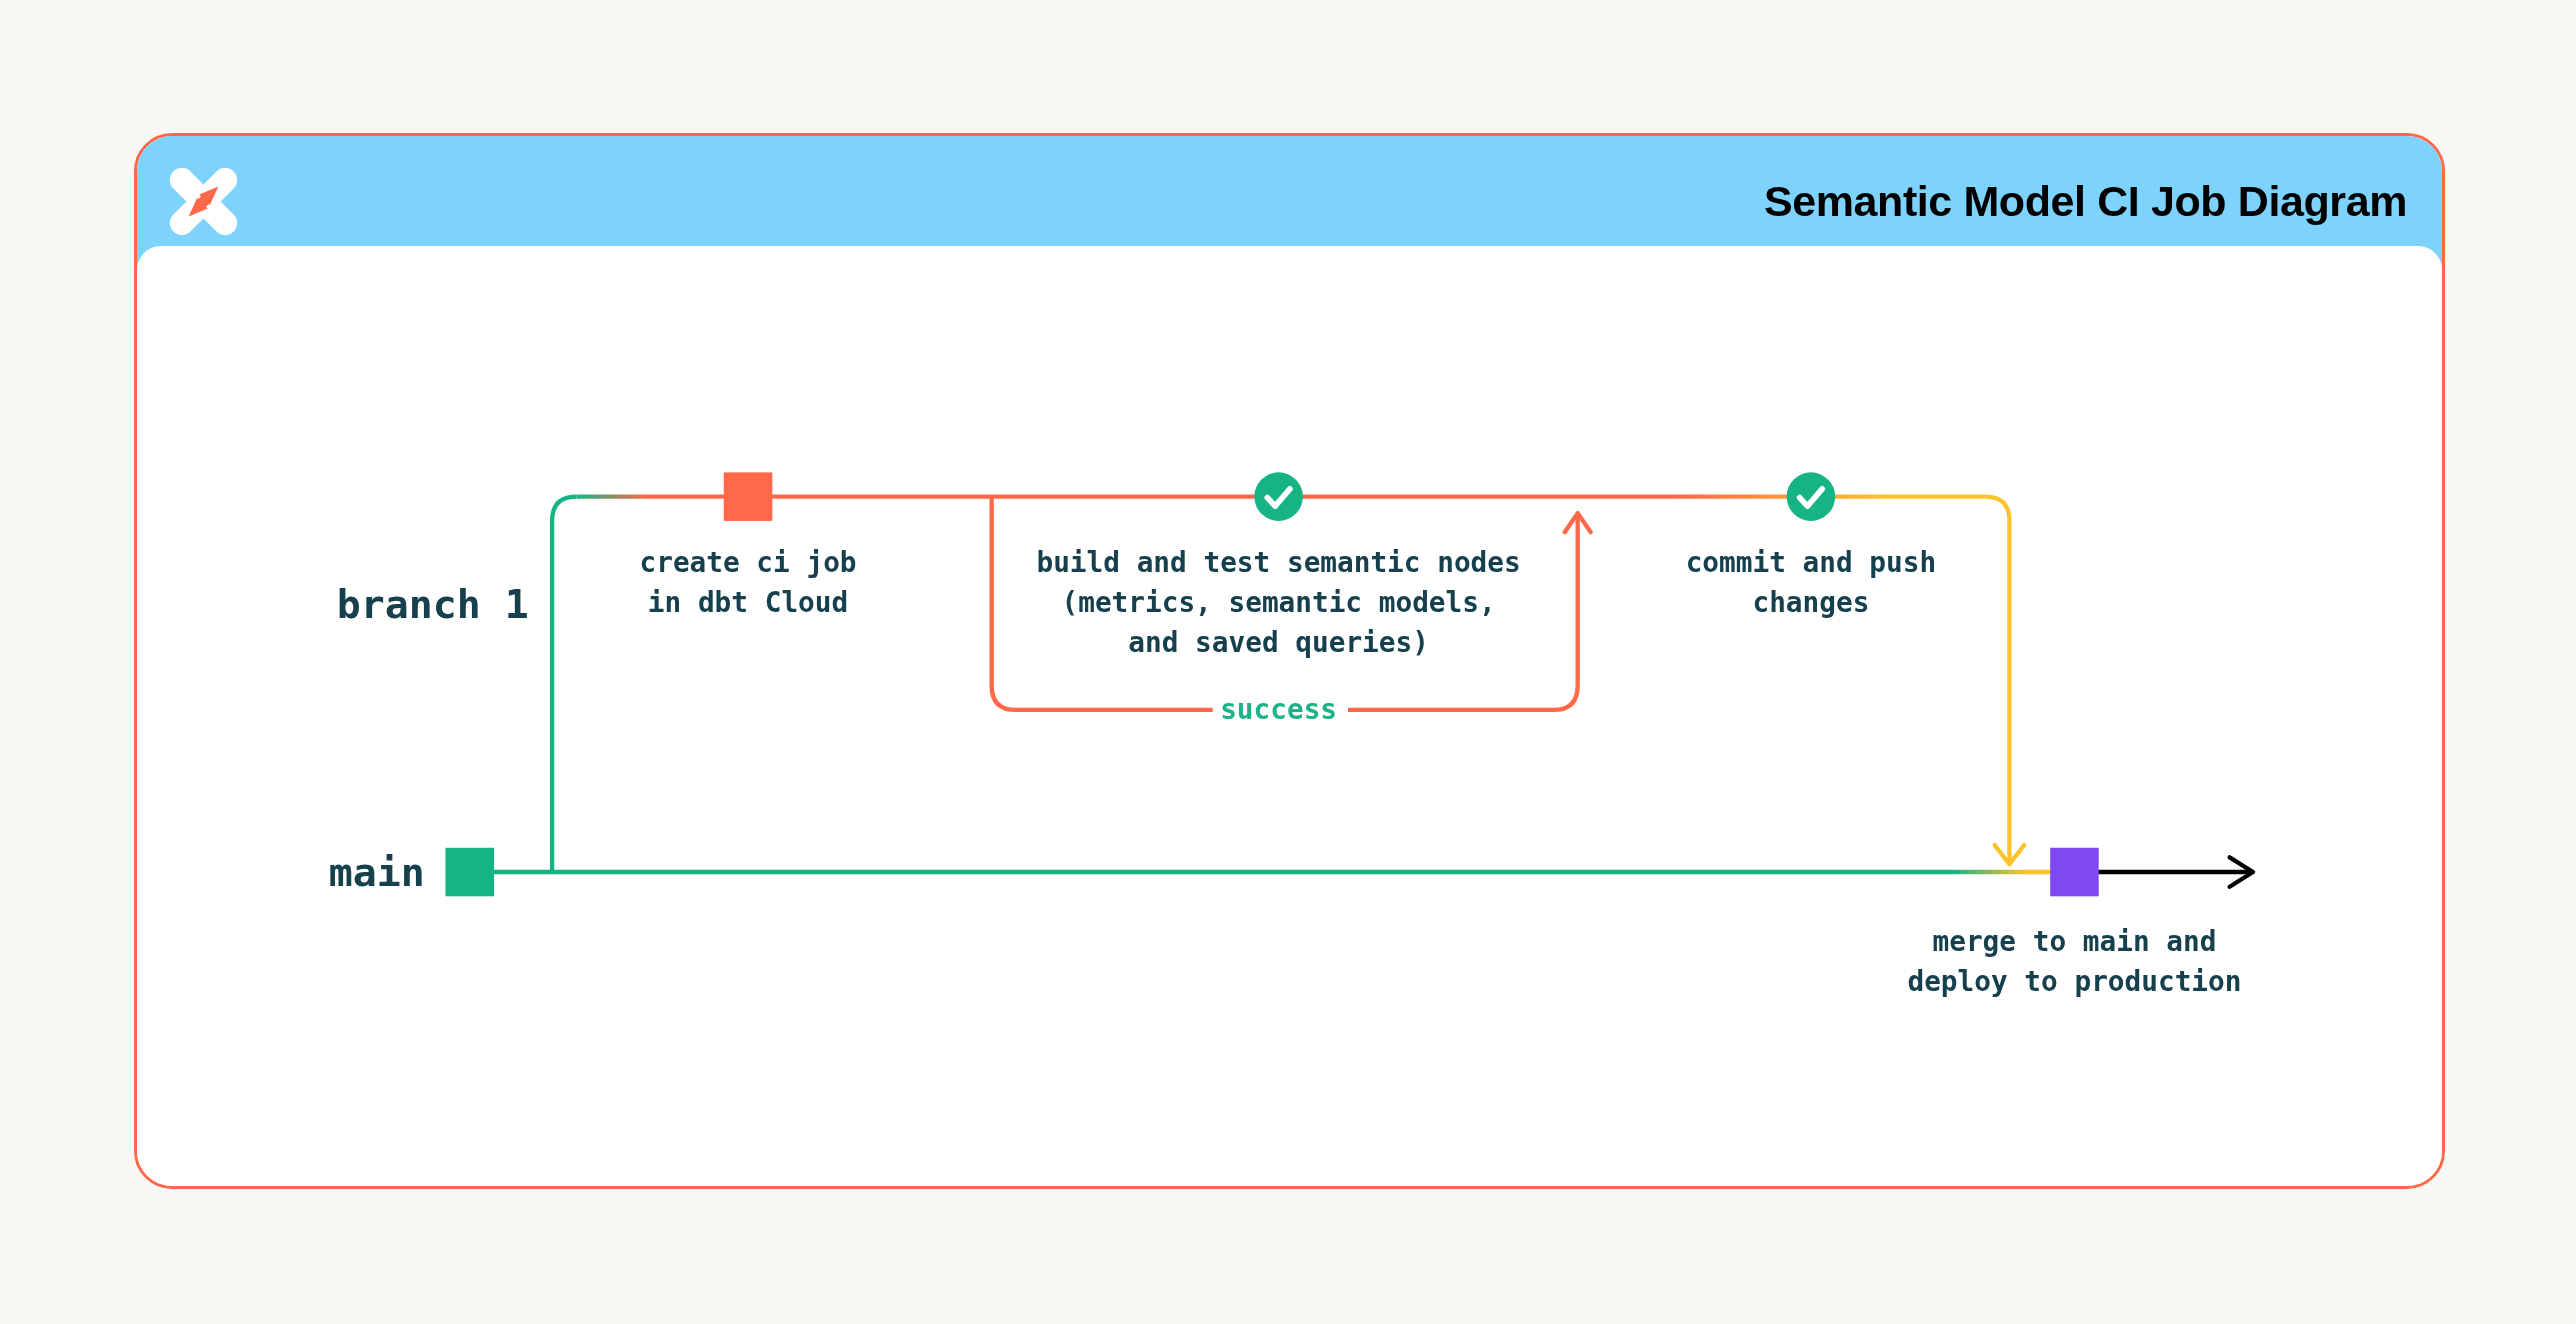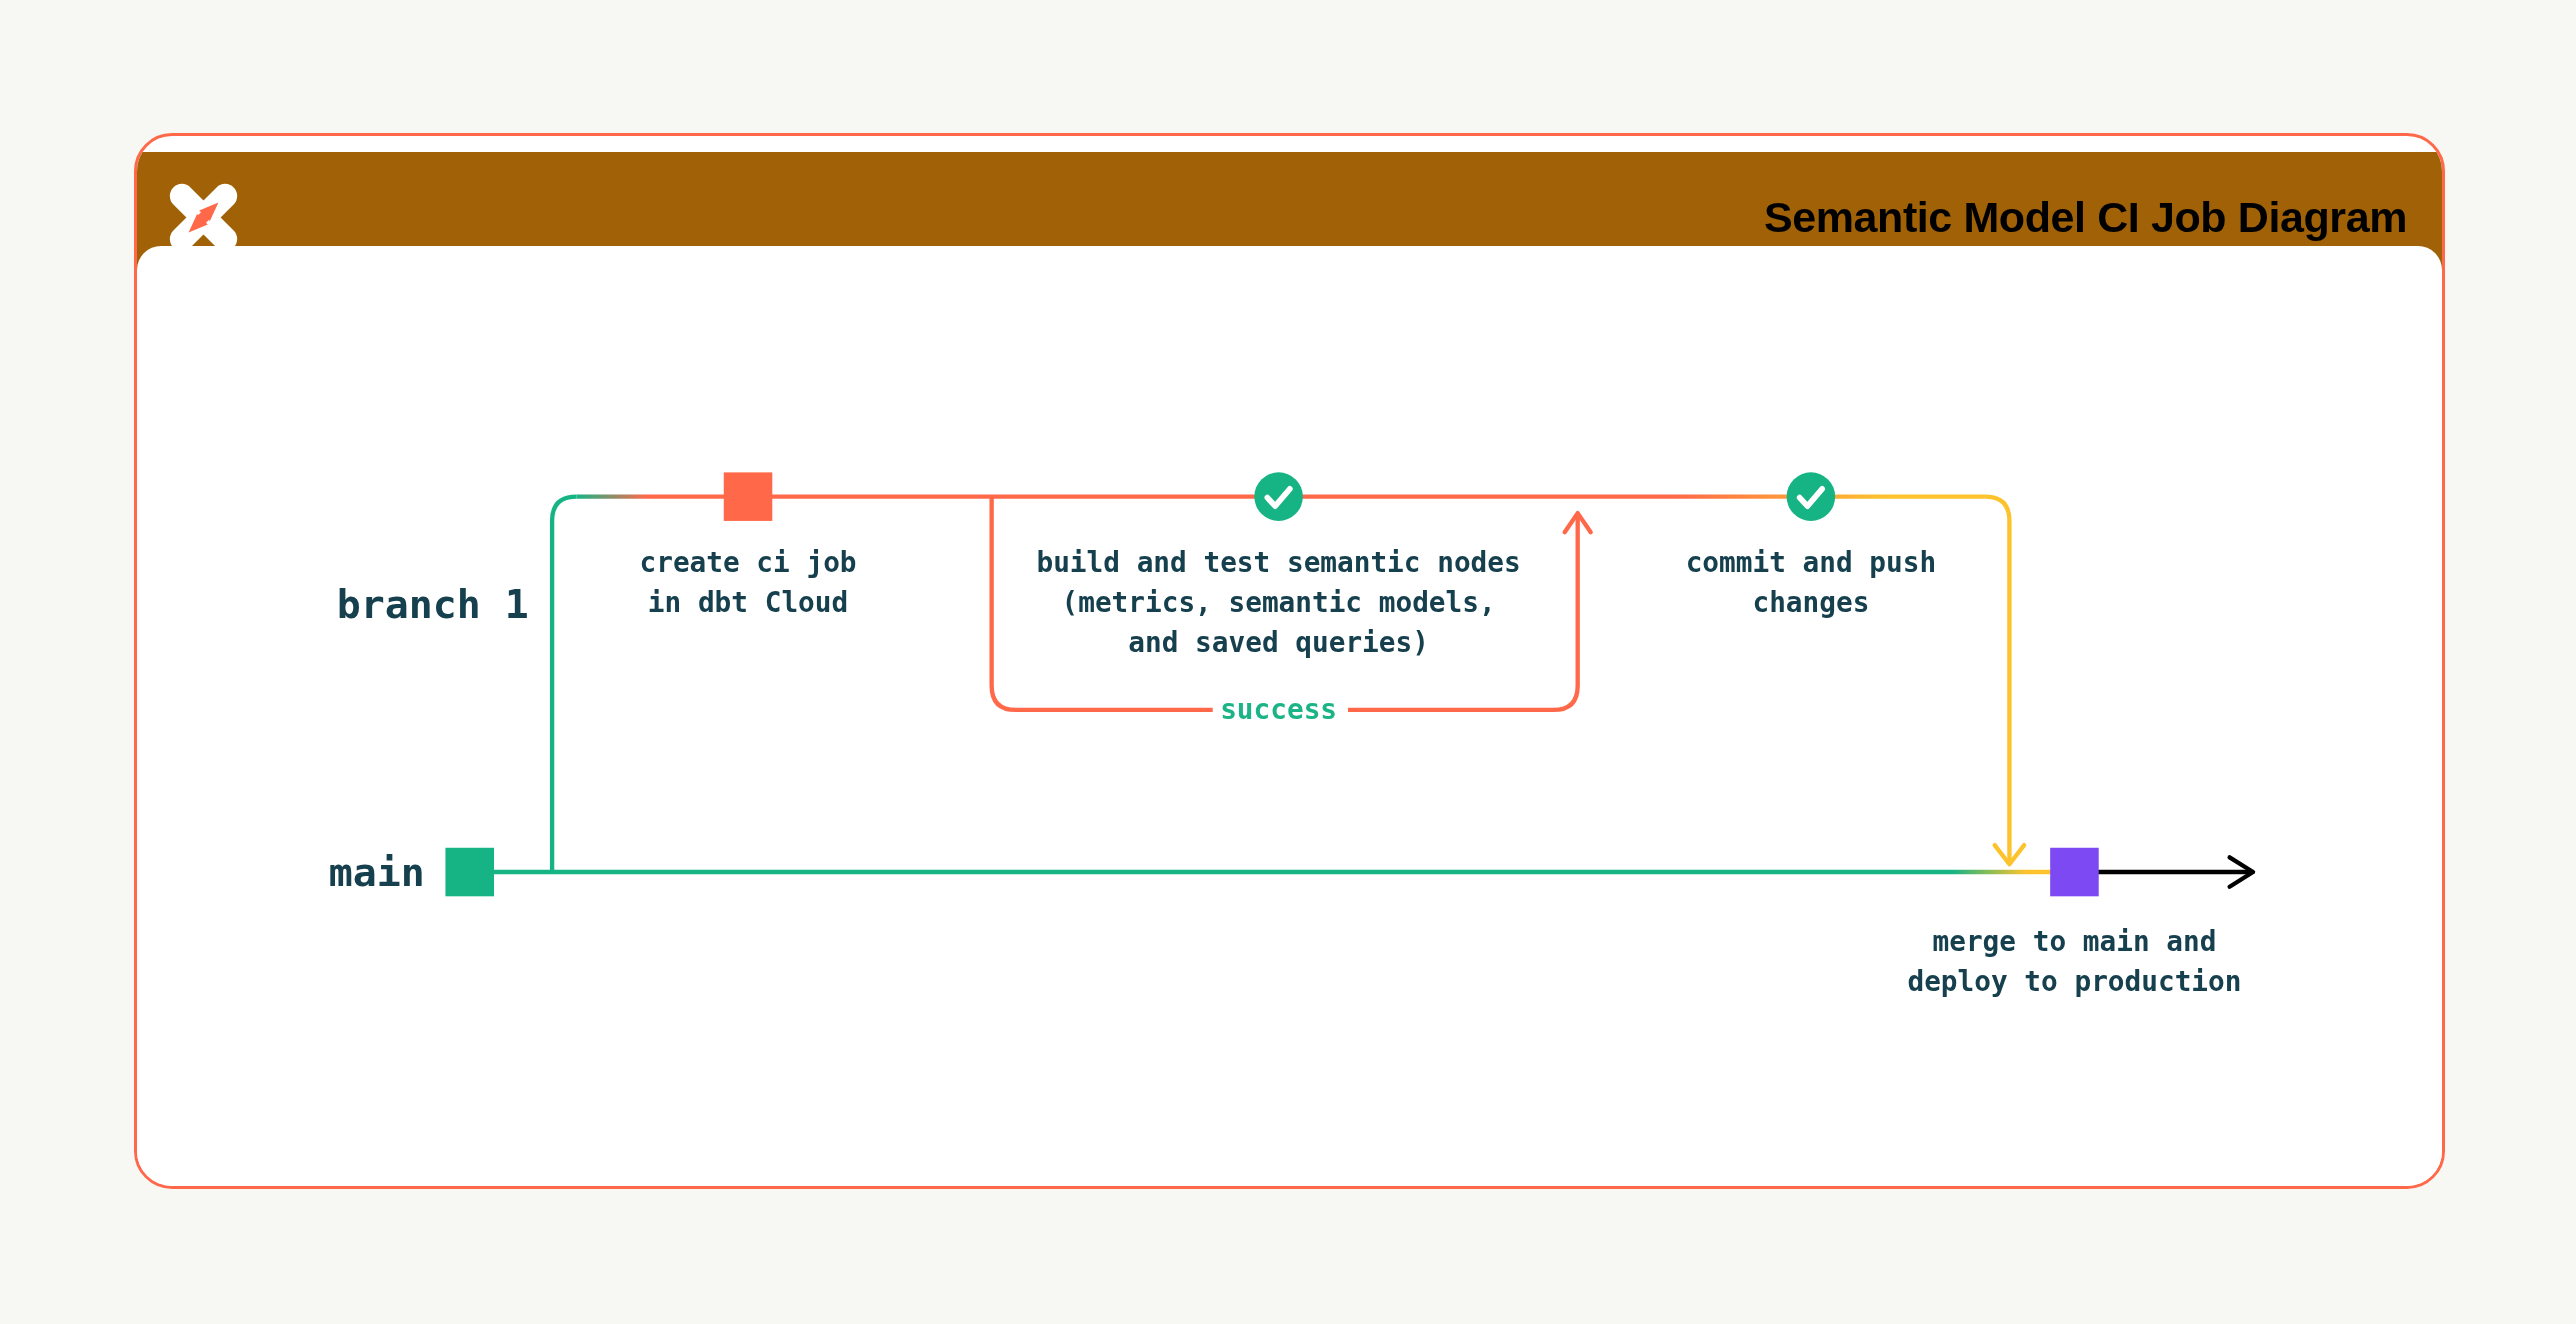--- a/index.html
+++ b/index.html
@@ -11,22 +11,22 @@
   }
   .card{
     position:absolute;left:134px;top:133px;
     width:2311px;height:1056px;box-sizing:border-box;
     background:#ffffff;
     border:3.5px solid #ff694a;
     border-radius:38px;
     overflow:hidden;
   }
   .card-header{
-    position:absolute;left:0;top:16px;right:0;height:134px;
-    background:#a16207;
+    position:absolute;left:0;top:0;right:0;height:134px;
+    background:#7dd3fc;
   }
   .card-body{
     position:absolute;left:0;top:110px;right:0;bottom:0;
     background:#ffffff;
     border-radius:24px 24px 0 0;
   }
   .logo{
     position:absolute;left:31px;top:29.5px;width:71px;height:71px;
   }
   .header-title{

